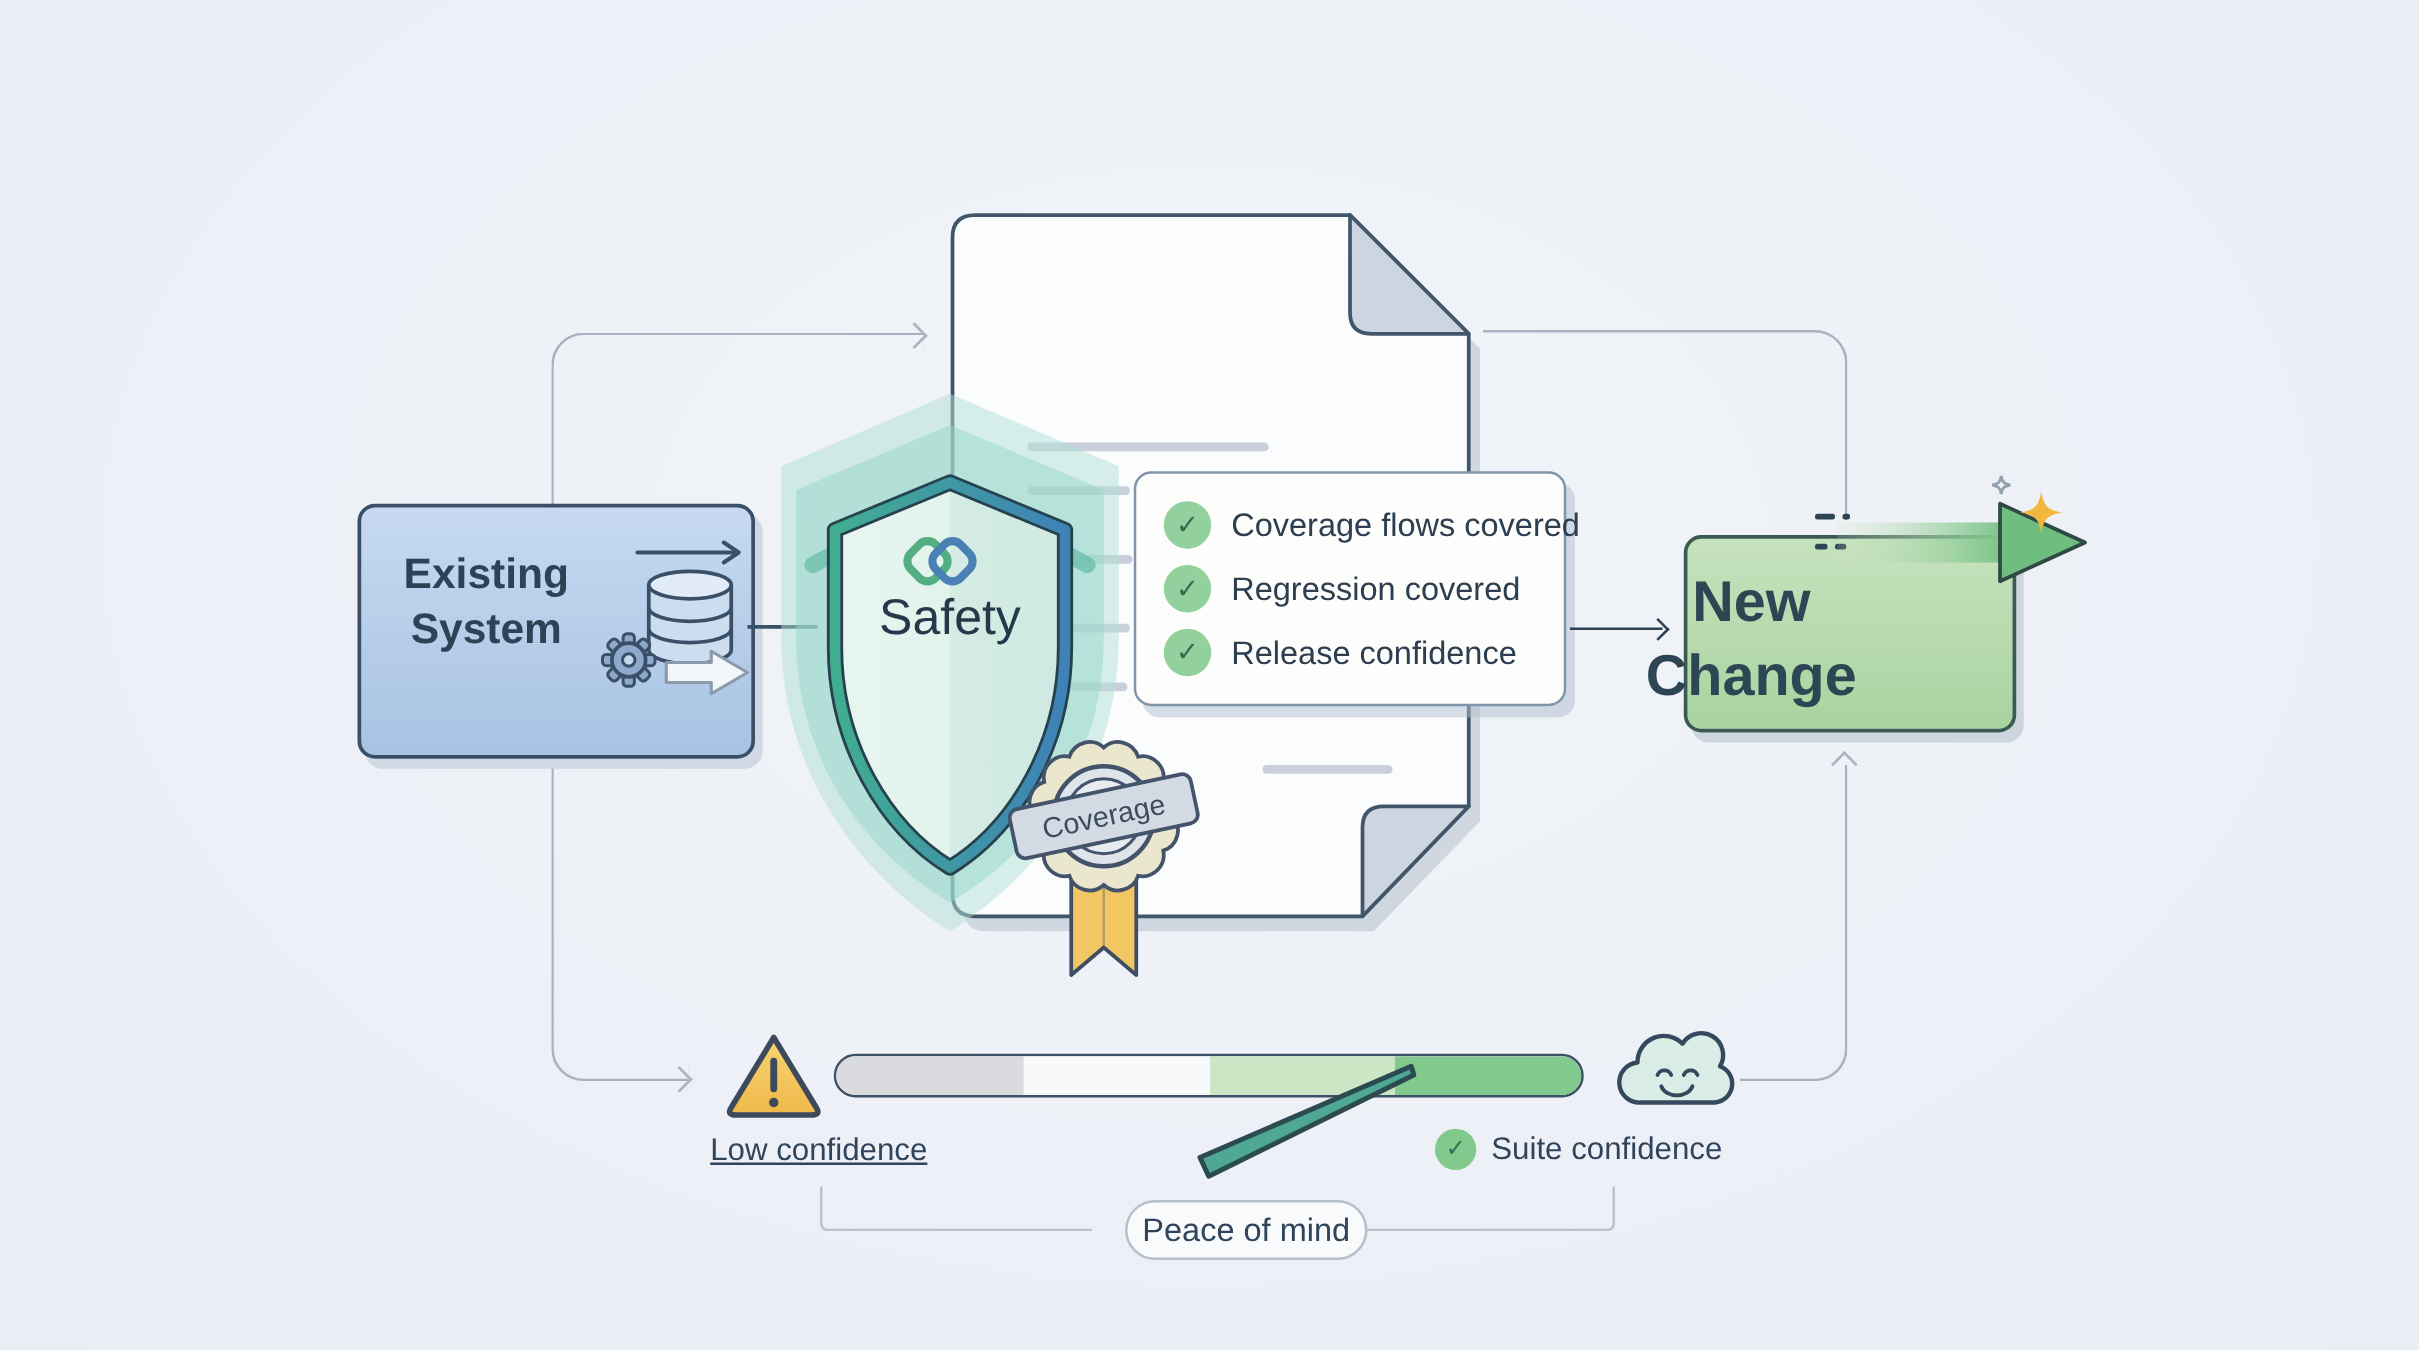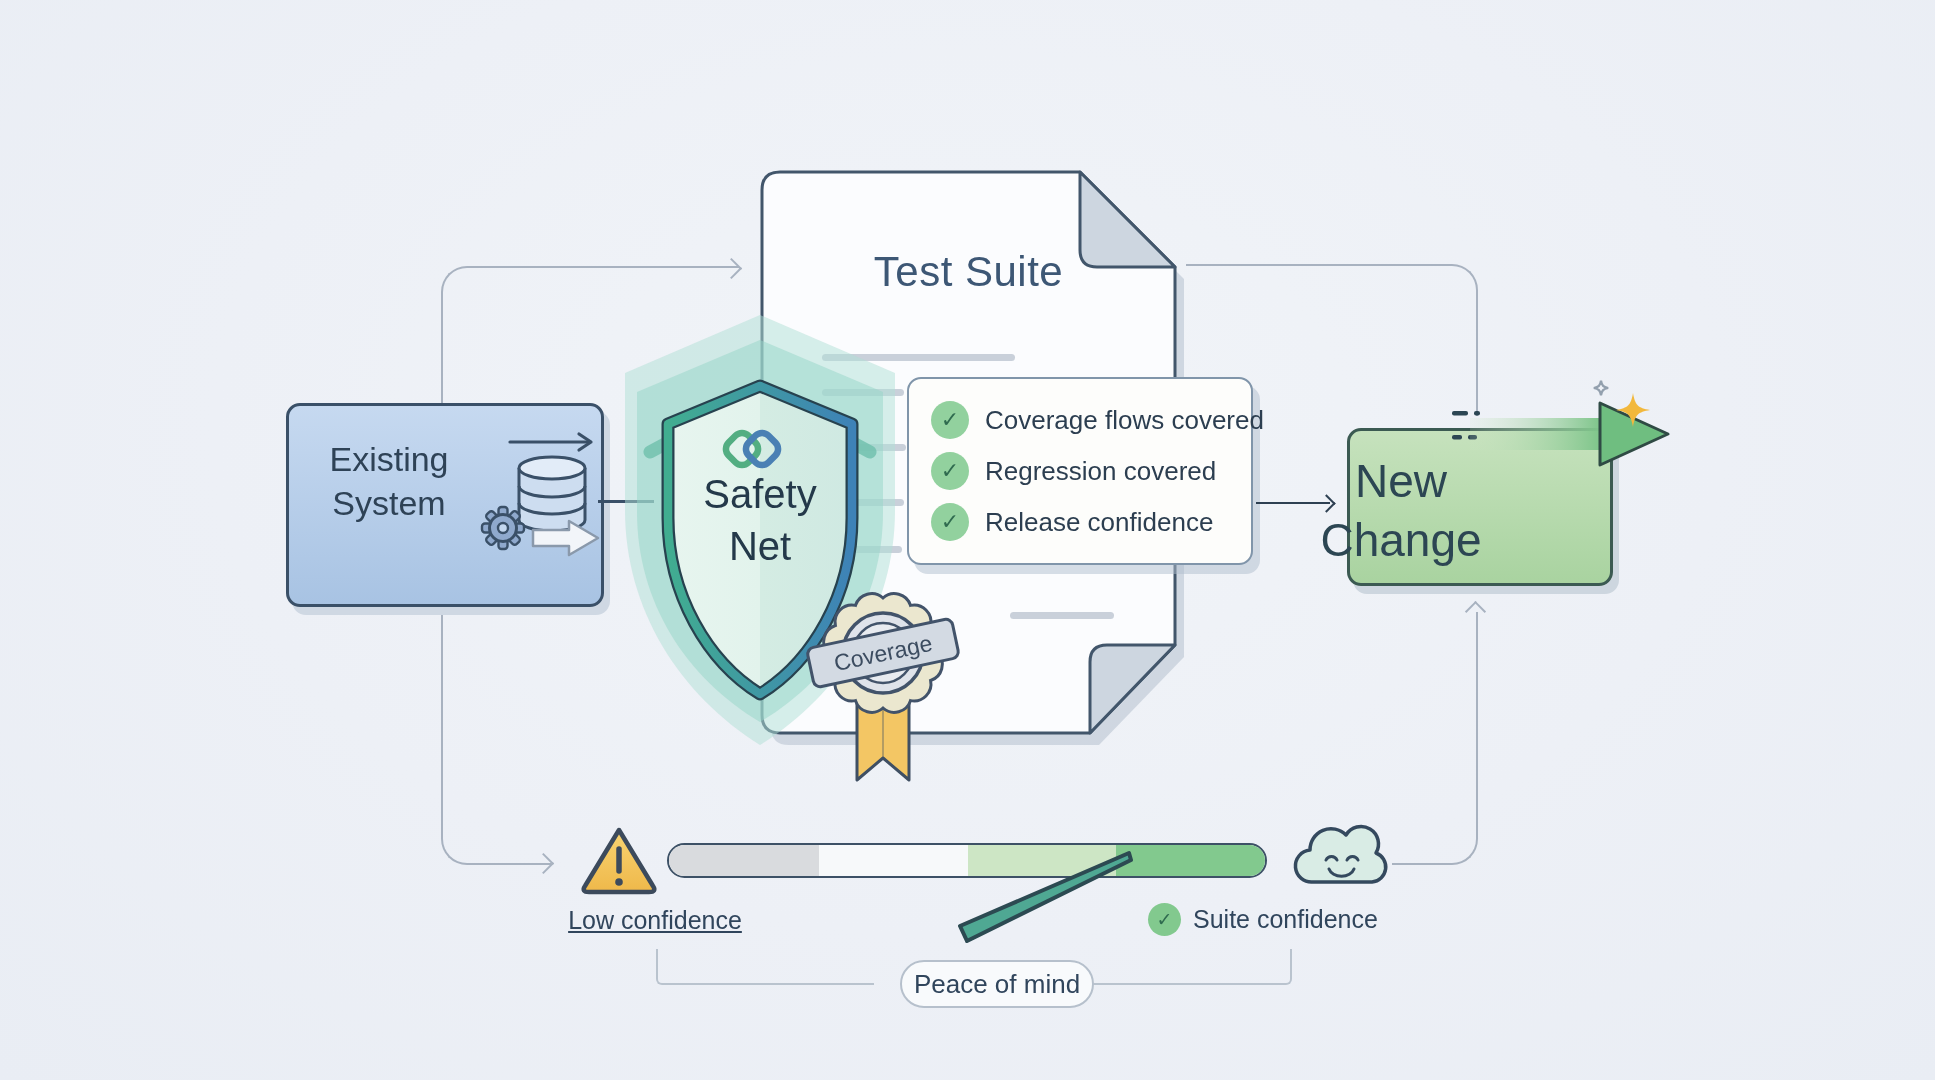--- a/index.html
+++ b/index.html
@@ -11,21 +11,21 @@
   .abs{position:absolute;}
   
   .conn{position:absolute;border-color:#a8b2c0;border-style:solid;border-width:0;}
   .chev{position:absolute;width:13px;height:13px;border-style:solid;border-color:#a8b2c0;border-width:2.5px 2.5px 0 0;}
   .chev.right{transform:rotate(45deg);}
   .chev.up{transform:rotate(-45deg);}
   .chev.dark{border-color:#2e4052;width:11px;height:11px;}
   .bracket{position:absolute;border-color:#b9c3ce;border-style:solid;border-width:0;}
   
   .node{position:absolute;border:3px solid #3a5068;border-radius:14px;}
-  .node-label{position:absolute;text-align:center;font-weight:400;color:#2e4256;line-height:1.28;}
+  .node-label{position:absolute;text-align:center;font-weight:700;color:#2e4256;line-height:1.28;}
   
   .doc-title{position:absolute;left:762px;top:248px;width:413px;text-align:center;
     font-size:42px;font-weight:500;color:#3d5775;letter-spacing:.5px;}
   .faint{position:absolute;height:7px;border-radius:4px;background:#c9d0da;}
   
   .panel{position:absolute;left:907px;top:377px;width:346px;height:188px;background:#fdfdfb;
     border:2.5px solid #8095aa;border-radius:14px;box-shadow:7px 9px 0 rgba(176,189,205,.5);
     display:flex;flex-direction:column;justify-content:center;gap:13px;padding-left:22px;box-sizing:border-box;}
   .chk-row{display:flex;align-items:center;gap:16px;}
   .chk-circle{width:38px;height:38px;border-radius:50%;background:#92d19e;display:flex;
@@ -63,21 +63,20 @@
   <div class="conn" style="left:1392px;top:612px;width:84px;height:251px;border-right-width:2.5px;border-bottom-width:2.5px;border-bottom-right-radius:26px;"></div>
   <div class="chev up" style="left:1468px;top:604px;"></div>
 
   <svg class="abs" style="left:750px;top:160px;" width="450" height="600" viewBox="0 0 450 600">
     <path d="M39 24 L339 24 L434 119 L434 497 L349 585 L39 585 Q21 585 21 567 L21 42 Q21 24 39 24 Z" fill="#c7d0db" opacity="0.8"></path>
     <path d="M30 12 L330 12 L425 107 L425 485 L340 573 L30 573 Q12 573 12 555 L12 30 Q12 12 30 12 Z" fill="#fbfcfe" stroke="#42566b" stroke-width="3" stroke-linejoin="round"></path>
     <path d="M330 12 L330 90 Q330 107 347 107 L425 107 Z" fill="#cdd6e0" stroke="#42566b" stroke-width="3" stroke-linejoin="round"></path>
     <path d="M425 485 L357 485 Q340 485 340 502 L340 573 Z" fill="#cdd6e0" stroke="#42566b" stroke-width="3" stroke-linejoin="round"></path>
   </svg>
 
-  <div class="doc-title">Test Suite</div>
 
   <div class="faint" style="left:822px;top:354px;width:193px;"></div>
   <div class="faint" style="left:822px;top:389px;width:82px;"></div>
   <div class="faint" style="left:822px;top:444px;width:84px;"></div>
   <div class="faint" style="left:822px;top:499px;width:82px;"></div>
   <div class="faint" style="left:822px;top:546px;width:80px;"></div>
   <div class="faint" style="left:1010px;top:612px;width:104px;"></div>
 
   <div class="panel">
     <div class="chk-row">
@@ -148,21 +147,20 @@
     <path d="M160 86 L252 124 L252 218 C252 295 212 362 160 394 C108 362 68 295 68 218 L68 124 Z" fill="url(#sfill)" stroke="#27424f" stroke-width="13" stroke-linejoin="round"></path>
     <path d="M160 86 L252 124 L252 218 C252 295 212 362 160 394 C108 362 68 295 68 218 L68 124 Z" fill="none" stroke="url(#sgrad)" stroke-width="8.5" stroke-linejoin="round"></path>
     <g transform="translate(152,149)">
       <rect x="-24" y="-14" width="28" height="28" rx="9" fill="none" stroke="#53ae82" stroke-width="6.5" transform="rotate(45 -10 0)"></rect>
       <rect x="-4" y="-14" width="28" height="28" rx="9" fill="none" stroke="#4a80b4" stroke-width="6.5" transform="rotate(45 10 0)"></rect>
     </g>
   </svg>
 
   <div class="shield-text">
     <div>Safety</div>
-    <div>Net</div>
   </div>
 
   <svg class="abs" style="left:795px;top:575px;" width="190" height="240" viewBox="0 0 190 240">
     <g>
       <path d="M62 115 L114 115 L114 205 L88 183 L62 205 Z" fill="#f3c664" stroke="#3f4f63" stroke-width="3" stroke-linejoin="round"></path>
       <path d="M88 115 L88 183" stroke="#3f4f63" stroke-width="2" opacity="0.35"></path>
     </g>
     <path d="M143 78 A17 17 0 0 1 135.6 105.5 A17 17 0 0 1 115.5 125.6 A17 17 0 0 1 88 133 A17 17 0 0 1 60.5 125.6 A17 17 0 0 1 40.4 105.5 A17 17 0 0 1 33 78 A17 17 0 0 1 40.4 50.5 A17 17 0 0 1 60.5 30.4 A17 17 0 0 1 88 23 A17 17 0 0 1 115.5 30.4 A17 17 0 0 1 135.6 50.5 A17 17 0 0 1 143 78 Z" fill="#ebe7cf" stroke="#42536a" stroke-width="3"></path>
     <circle cx="88" cy="78" r="40" fill="#dfe3ea" stroke="#42536a" stroke-width="3.5"></circle>
     <circle cx="88" cy="78" r="30" fill="#e8ebf0" stroke="#42536a" stroke-width="2.5"></circle>

